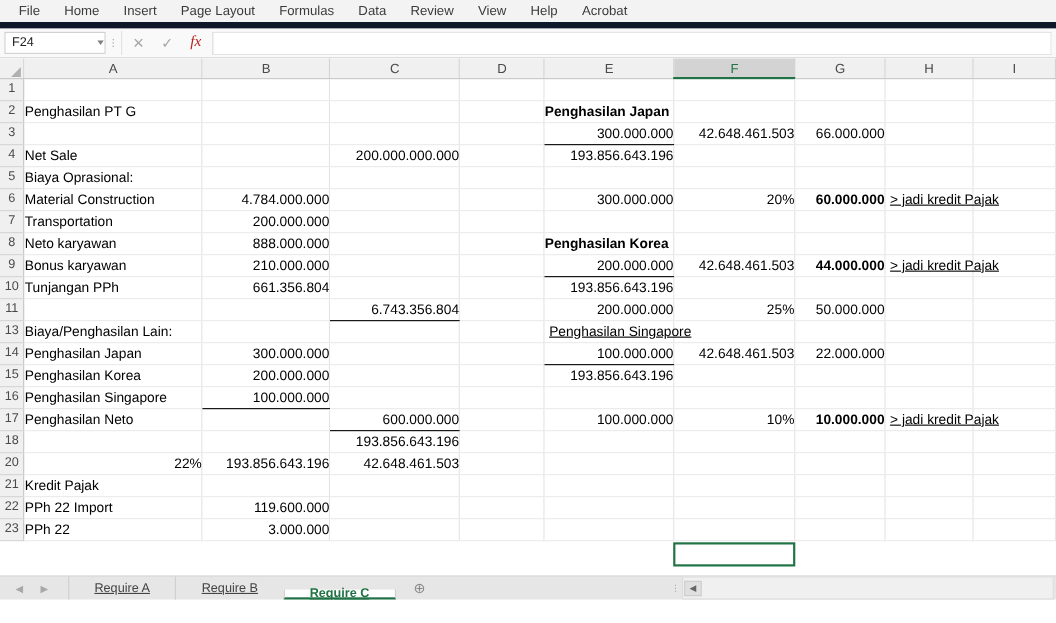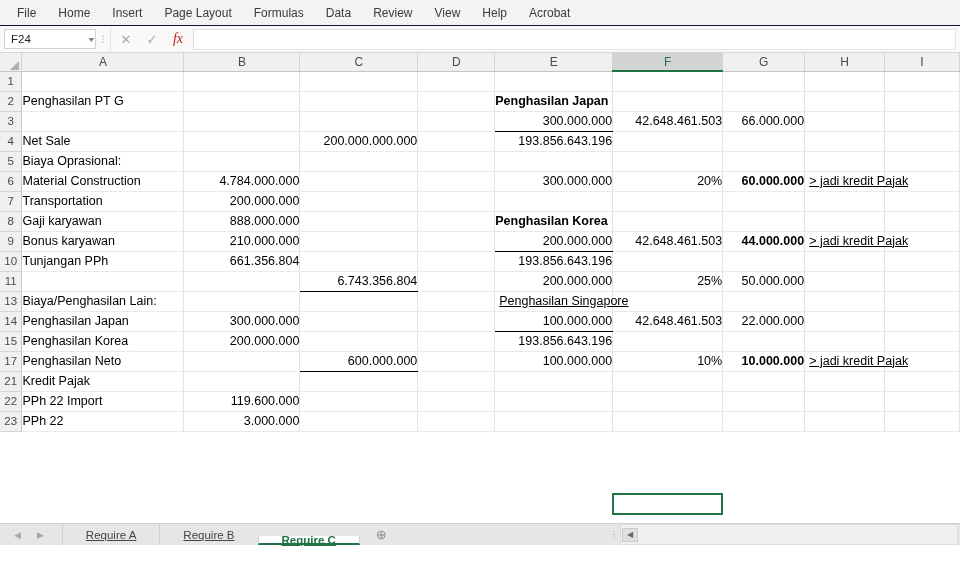--- a/index.html
+++ b/index.html
@@ -9,21 +9,21 @@
     overflow: hidden;
     background: #ffffff;
     font-family: "Liberation Sans", sans-serif;
     -webkit-font-smoothing: antialiased;
   }
 
   
   .menubar {
     height: 26px;
     background: #f3f3f3;
-    border-bottom: 1px solid #0f172a;
+    border-bottom: 6px solid #0f172a;
     display: flex;
     align-items: center;
     padding-left: 6px;
   }
   .menu-item {
     font-size: 12px;
     color: #3b3b3b;
     padding: 4px 11px;
     white-space: nowrap;
     cursor: default;
@@ -400,21 +400,21 @@
       <td class="c right"></td>
       <td class="c right"></td>
       <td class="c right"></td>
       <td class="c right"></td>
       <td class="c left"></td>
       <td class="c"></td>
     </tr>
 
     <tr>
       <td class="rowhead">8</td>
-      <td class="c left indent">Gaji karyawan</td>
+      <td class="c left indent">Neto karyawan</td>
       <td class="c right">888.000.000</td>
       <td class="c right"></td>
       <td class="c right"></td>
       <td class="c left bold">Penghasilan Korea</td>
       <td class="c right"></td>
       <td class="c right"></td>
       <td class="c left"></td>
       <td class="c"></td>
     </tr>
 
@@ -494,38 +494,74 @@
       <td class="c right">200.000.000</td>
       <td class="c right"></td>
       <td class="c right"></td>
       <td class="c right">193.856.643.196</td>
       <td class="c right"></td>
       <td class="c right"></td>
       <td class="c left"></td>
       <td class="c"></td>
     </tr>
 
+    <tr>
+      <td class="rowhead">16</td>
+      <td class="c left indent">Penghasilan Singapore</td>
+      <td class="c right uline">100.000.000</td>
+      <td class="c right"></td>
+      <td class="c right"></td>
+      <td class="c right"></td>
+      <td class="c right"></td>
+      <td class="c right"></td>
+      <td class="c left"></td>
+      <td class="c"></td>
+    </tr>
 
     <tr>
       <td class="rowhead">17</td>
       <td class="c left indent">Penghasilan Neto</td>
       <td class="c right"></td>
       <td class="c right uline">600.000.000</td>
       <td class="c right"></td>
       <td class="c right">100.000.000</td>
       <td class="c right">10%</td>
       <td class="c right bold">10.000.000</td>
       <td class="c left spill">
             <span>&gt; jadi kredit Pajak</span>
           </td>
       <td class="c"></td>
     </tr>
 
-
-
+    <tr>
+      <td class="rowhead">18</td>
+      <td class="c left"></td>
+      <td class="c right"></td>
+      <td class="c right">193.856.643.196</td>
+      <td class="c right"></td>
+      <td class="c right"></td>
+      <td class="c right"></td>
+      <td class="c right"></td>
+      <td class="c left"></td>
+      <td class="c"></td>
+    </tr>
+
+
+    <tr>
+      <td class="rowhead">20</td>
+      <td class="c right">22%</td>
+      <td class="c right">193.856.643.196</td>
+      <td class="c right">42.648.461.503</td>
+      <td class="c right"></td>
+      <td class="c right"></td>
+      <td class="c right"></td>
+      <td class="c right"></td>
+      <td class="c left"></td>
+      <td class="c"></td>
+    </tr>
 
     <tr>
       <td class="rowhead">21</td>
       <td class="c left">Kredit Pajak</td>
       <td class="c right"></td>
       <td class="c right"></td>
       <td class="c right"></td>
       <td class="c right"></td>
       <td class="c right"></td>
       <td class="c right"></td>

